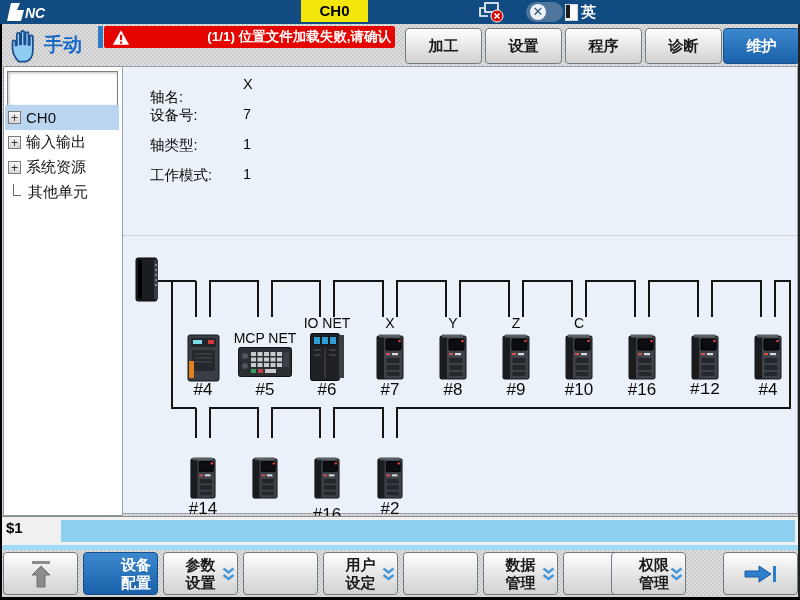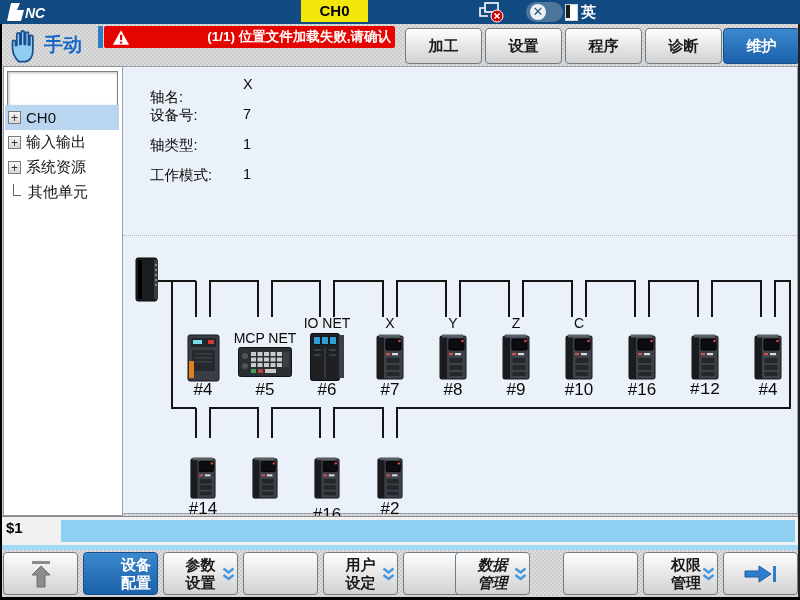--- a/index.html
+++ b/index.html
@@ -385,29 +385,29 @@
       </div>
       <div class="abs softkey" style="left: 243px;"></div>
       <div class="abs softkey" style="left: 323px;">
         <div class="sk-line">用户</div>
         <div class="sk-line">设定</div>
         <span class="sk-chev"><svg width="13" height="15" viewBox="0 0 13 15">
             <path d="M1.5 1.5 L6.5 5.5 L11.5 1.5 M1.5 8 L6.5 12 L11.5 8" fill="none" stroke="#4596DC" stroke-width="2.4"></path>
           </svg></span>
       </div>
       <div class="abs softkey" style="left: 403px;"></div>
-      <div class="abs softkey" style="left: 455px; font-style: italic;">
+      <div class="abs softkey" style="left: 483px;">
         <div class="sk-line">数据</div>
         <div class="sk-line">管理</div>
         <span class="sk-chev"><svg width="13" height="15" viewBox="0 0 13 15">
             <path d="M1.5 1.5 L6.5 5.5 L11.5 1.5 M1.5 8 L6.5 12 L11.5 8" fill="none" stroke="#4596DC" stroke-width="2.4"></path>
           </svg></span>
       </div>
       <div class="abs softkey" style="left: 563px;"></div>
-      <div class="abs softkey" style="left: 643px; padding-left: 11px;">
+      <div class="abs softkey" style="left: 611px; padding-left: 11px;">
         <div class="sk-line">权限</div>
         <div class="sk-line">管理</div>
         <span class="sk-chev"><svg width="13" height="15" viewBox="0 0 13 15">
             <path d="M1.5 1.5 L6.5 5.5 L11.5 1.5 M1.5 8 L6.5 12 L11.5 8" fill="none" stroke="#4596DC" stroke-width="2.4"></path>
           </svg></span>
       </div>
       <div class="abs softkey" style="left: 723px;">
         <svg width="36" height="22" viewBox="0 0 36 22">
           <path d="M2 8 H16 V3 L28 11 L16 19 V14 H2 Z" fill="#2E7ECE" stroke="#1B5C9E"></path>
           <rect x="30" y="3" width="3" height="16" fill="#2E7ECE"></rect>

